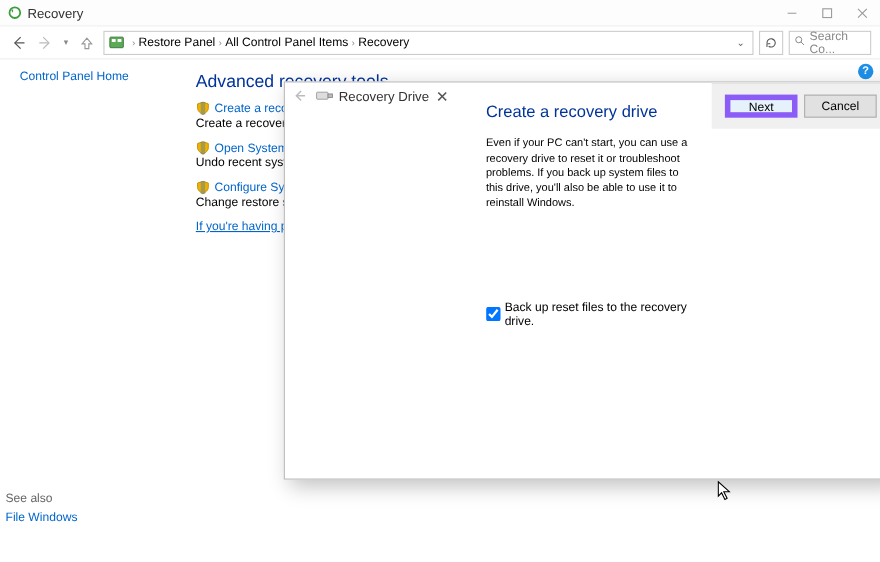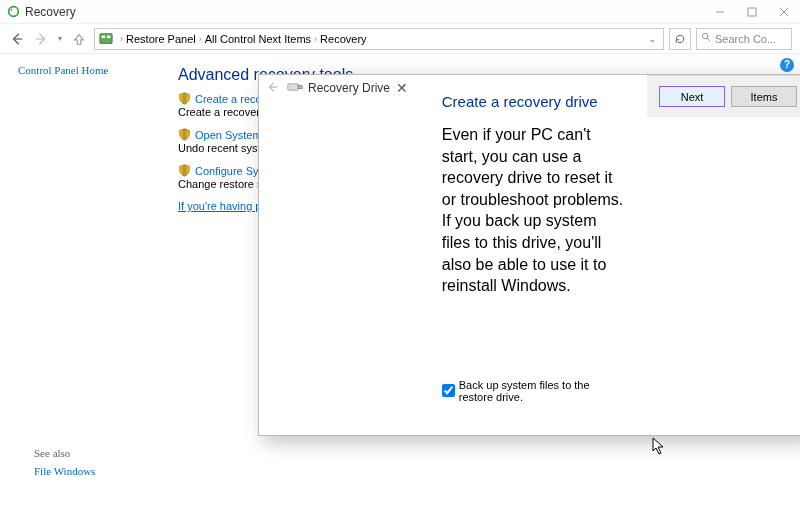--- a/index.html
+++ b/index.html
@@ -63,45 +63,44 @@
   .addressbar .cp-icon { width: 14px; height:14px; margin-right: 4px; }
   .crumb-sep { color: #888; margin: 0 3px; font-size: 9px; }
   .addr-drop { margin-left: auto; color: #666; font-size: 9px; padding: 0 3px; }
   .refresh-box {
     width: 22px; height: 22px;
     border: 1px solid #ccc;
     display:flex; align-items:center; justify-content:center;
     margin-right: 5px;
   }
   .searchbox {
-    width: 96px; height: 22px;
+    width: 75px; height: 22px;
     border: 1px solid #ccc;
     display: flex; align-items: center;
     padding: 0 4px;
     color: #888;
   }
   .searchbox .sicon { margin-right: 3px; }
   
   .body-area {
     display: flex;
     height: calc(100% - 54px);
     position: relative;
   }
   .sidebar {
     width: 168px;
     padding: 10px 0 12px 18px;
     position: relative;
-    font-family: Liberation Serif, serif;
   }
   .sidebar a.link {
     color: #0066cc; text-decoration: none; font-size: 11px;
     display: block; margin-bottom: 4px;
   }
   .sidebar .seealso {
-    position: absolute; bottom: 30px; left: 34px;
+    position: absolute; bottom: 30px; left: 5px;
     font-size: 11px;
   }
   .sidebar .seealso .hdr { color: #666; margin-bottom: 6px; }
   .content {
     flex: 1;
     padding: 12px 25px 10px 10px;
     position: relative;
   }
   h2.adv {
     color: #003399; font-weight: normal;
@@ -137,39 +136,39 @@
   .dlg-head .back { color:#888; margin-right: 8px; }
   .dlg-head .drive-icon { margin-right: 5px; color:#666; }
   .dlg-head .title { font-size: 12px; color: #333; }
   .dlg-head .close { margin-left:auto; font-size: 14px; color:#555; padding: 2px 6px;}
   .dlg-body {
     flex:1; padding: 10px 22px 10px 22px;
   }
   .dlg-heading {
     color: #003399; font-size: 15px; margin: 8px 0 14px 0;
   }
-  .dlg-text { font-size: 16px; line-height: 1.35; max-width: 420px; }
+  .dlg-text { font-size: 10px; line-height: 1.35; max-width: 420px; }
   .dlg-check { margin-top: 82px; display:flex; align-items:center; gap:4px; font-size:11px;}
   .dlg-check input { margin:0; }
   .dlg-footer {
     height: 42px;
     background: #f0f0f0;
     border-top: 1px solid #ddd;
     display:flex; justify-content:flex-end; align-items:center;
     padding: 0 12px; gap: 6px;
   }
   .dlg-footer button {
     width: 66px; height: 21px;
     font-size: 11px;
     background: #e1e1e1;
     border: 1px solid #adadad;
   }
   .dlg-footer button.primary {
     background: #e5f1fb;
-    border: 1px solid #8b5cf6;
+    border: 5px solid #8b5cf6;
   }
   .cursor {
     position: absolute;
     left: 652px; top: 437px;
     pointer-events: none;
   }
 </style>
 </head>
 <body>
 
@@ -224,21 +223,21 @@
   </div>
   <div class="addressbar">
     <span class="cp-icon"><svg width="14" height="14" viewBox="0 0 16 16">
           <rect x="1" y="2" width="14" height="11" rx="1" fill="#5ca958" stroke="#3c7a38"></rect>
           <rect x="3" y="4" width="4" height="3" fill="#fff"></rect>
           <rect x="9" y="4" width="4" height="3" fill="#fff"></rect>
         </svg></span>
     <span class="crumb-sep">›</span>
     <span>Restore Panel</span>
     <span class="crumb-sep">›</span>
-    <span>All Control Next Items</span>
+    <span>All Control Panel Items</span>
     <span class="crumb-sep">›</span>
     <span>Recovery</span>
     <span class="addr-drop">⌄</span>
   </div>
   <div class="refresh-box">
     <svg width="12" height="12" viewBox="0 0 16 16">
         <path d="M3 8a5 5 0 1 1 2 4" fill="none" stroke="#555" stroke-width="1.3"></path>
         <path d="M3 13 L3 9 L7 9" fill="none" stroke="#555" stroke-width="1.3"></path>
       </svg>
   </div>
@@ -318,26 +317,26 @@
           <rect x="14" y="4" width="5" height="4" fill="#bbb" stroke="#888"></rect>
         </svg></span>
     <span class="title">Recovery Drive</span>
     <span class="close">✕</span>
   </div>
   <div class="dlg-body">
     <div class="dlg-heading">Create a recovery drive</div>
     <div class="dlg-text">Even if your PC can't start, you can use a recovery drive to reset it or troubleshoot problems. If you back up system files to this drive, you'll also be able to use it to reinstall Windows.</div>
     <label class="dlg-check">
       <input type="checkbox" checked="" style="">
-      <span>Back up system files to the restore drive.</span>
+      <span>Back up reset files to the recovery drive.</span>
     </label>
   </div>
   <div class="dlg-footer">
     <button class="primary">Next</button>
-    <button>Items</button>
+    <button>Cancel</button>
   </div>
 </div>
 
 <div class="cursor">
   <svg width="14" height="18" viewBox="0 0 14 18">
       <path d="M1 1 L1 14 L4 11 L7 17 L9 16 L6 10 L11 10 Z" fill="#fff" stroke="#000" stroke-width="1"></path>
     </svg>
 </div>
 
 </body></html>

